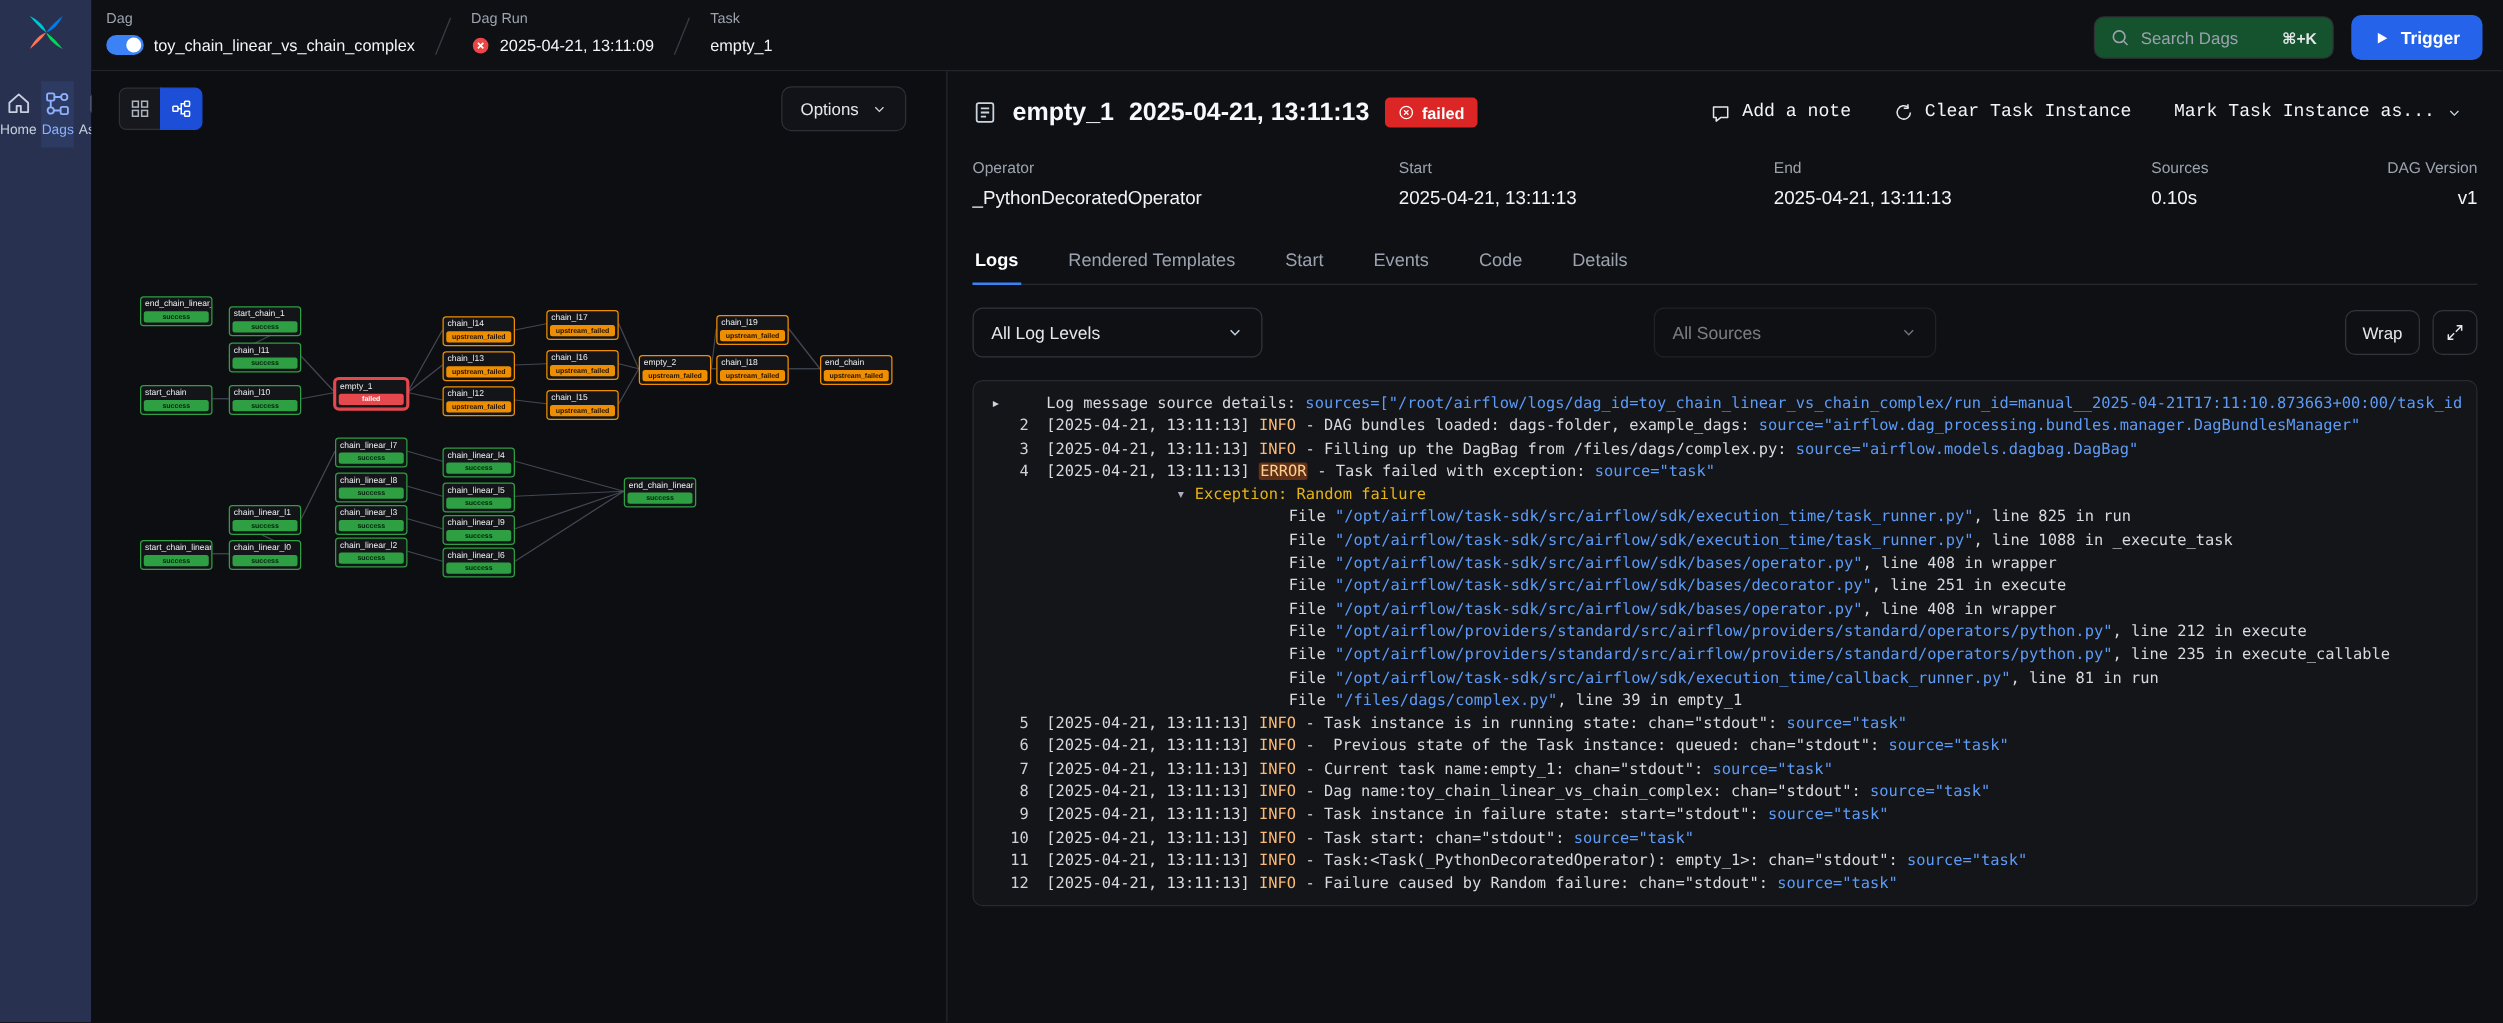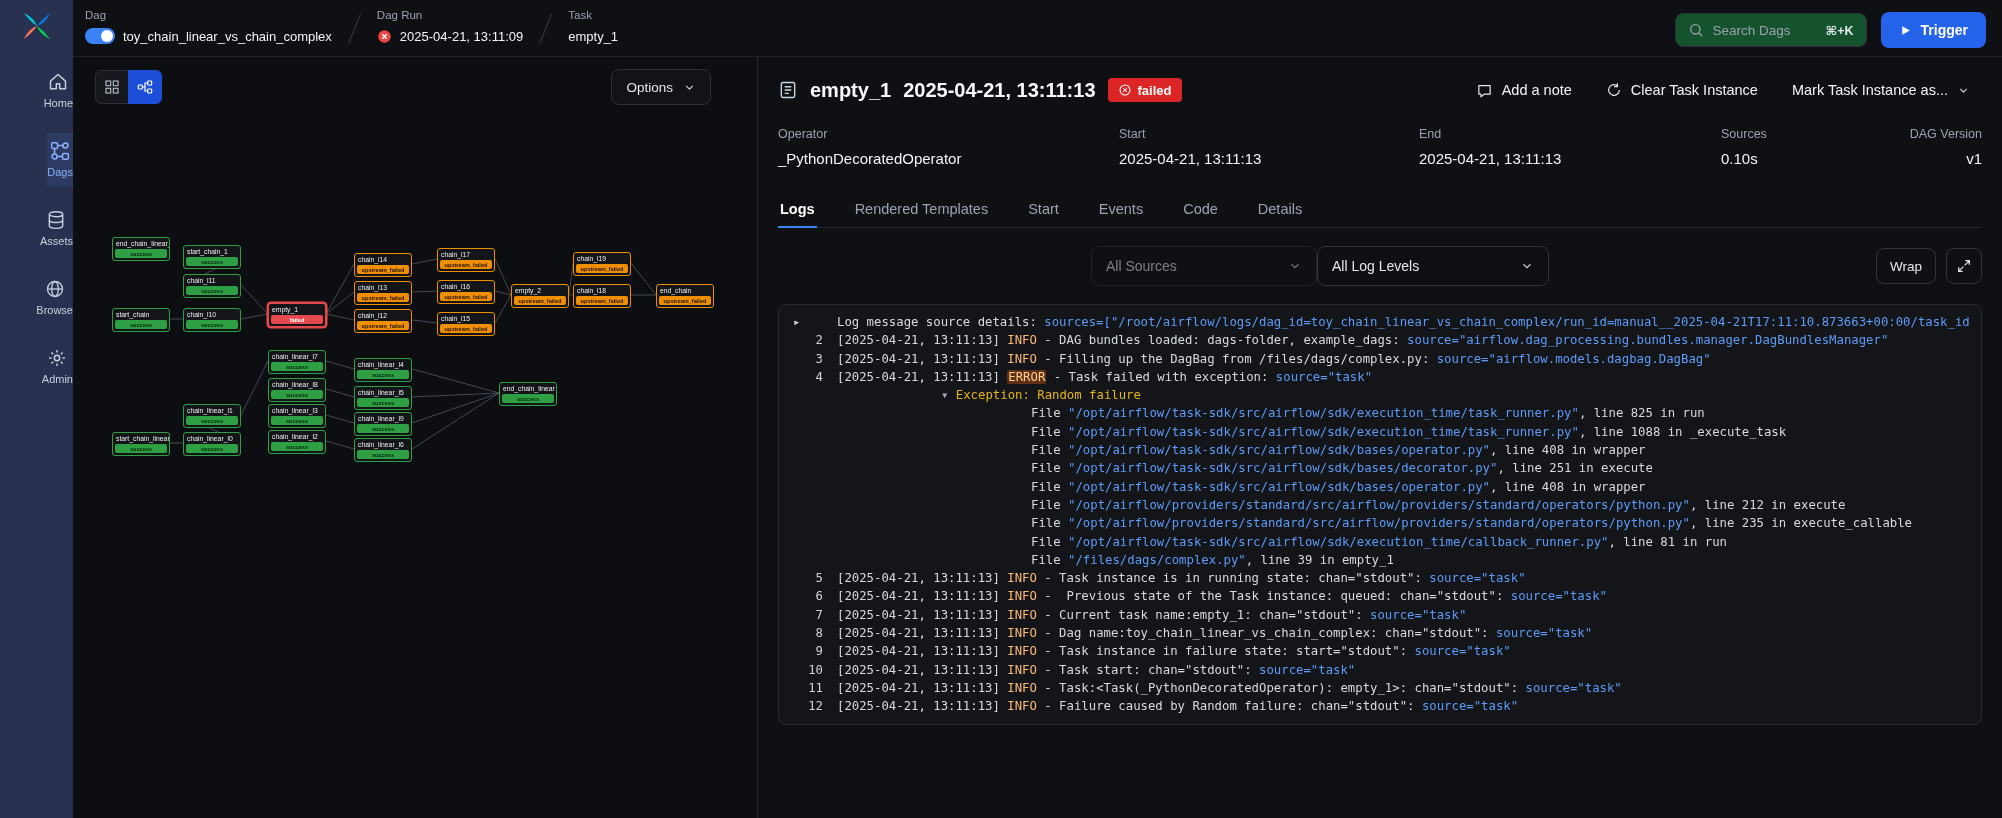--- a/index.html
+++ b/index.html
@@ -7,21 +7,21 @@
   body {
     width:2002px; height:818px; overflow:hidden;
     background:#0e1014; color:#e5e7eb;
     font-family:"Liberation Sans","DejaVu Sans",sans-serif;
   }
   .app { display:flex; width:2002px; height:818px; }
 
   
   .sidebar { width:73px; flex:none; background:#283250; display:flex; flex-direction:column; align-items:center; }
   .logo { margin-top:12px; cursor:pointer; }
-  .sb-nav { margin-top:20px; display:flex; flex-direction:column; gap:16px; width:100%;align-items:flex-end; }
+  .sb-nav { margin-top:20px; display:flex; flex-direction:row; gap:4px; width:100%;align-items:flex-end; }
   .sb-item { display:flex; flex-direction:column; align-items:center; gap:5px; padding:8px 0; color:#c7cede; font-size:11px; cursor:pointer; }
   .sb-item.active { color:#8db0ff; background:rgba(99,139,255,0.10); }
   .sb-ic { height:20px; display:flex; align-items:center; color:inherit; }
 
   
   .main { flex:1; display:flex; flex-direction:column; min-width:0; }
   .topbar { height:57px; flex:none; display:flex; align-items:flex-start; padding:9px 16px 0 12px; border-bottom:1px solid #222429; }
   .crumb { display:flex; flex-direction:column; gap:5px; }
   .crumb-label { font-size:11.5px; color:#9ca3af; }
   .crumb-row { display:flex; align-items:center; gap:8px; height:20px; }
@@ -36,41 +36,41 @@
   .trigger-btn { display:flex; align-items:center; gap:9px; background:#2563eb; border:none; color:#fff; height:36px; padding:0 18px; border-radius:8px; font-size:14px; font-weight:600; cursor:pointer; font-family:inherit; }
 
   
   .content { flex:1; display:flex; min-height:0; }
   .graph-panel { width:685px; flex:none; position:relative; border-right:1px solid #26282e; background:#0d0e11; }
   .view-toggle { position:absolute; left:22px; top:13px; display:flex; z-index:5; }
   .vt-btn { width:34px; height:34px; display:flex; align-items:center; justify-content:center; background:#17181d; border:1px solid #2e3036; cursor:pointer; padding:0; }
   .vt-btn:first-child { border-radius:6px 0 0 6px; }
   .vt-btn:last-child { border-radius:0 6px 6px 0; margin-left:-1px; }
   .vt-btn.active { background:#1d4ed8; border-color:#1d4ed8; }
-  .options-btn { position:absolute; right:46px; top:12px; z-index:5; height:36px; display:flex; align-items:center; gap:10px; background:#121318; border:1px solid #2e3036; border-radius:8px; color:#e5e7eb; font-size:13.5px; padding:0 14px; cursor:pointer; font-family:inherit; }
+  .options-btn { position:absolute; right:32px; top:12px; z-index:5; height:36px; display:flex; align-items:center; gap:10px; background:#121318; border:1px solid #2e3036; border-radius:8px; color:#e5e7eb; font-size:13.5px; padding:0 14px; cursor:pointer; font-family:inherit; }
   .edges { position:absolute; left:0; top:0; z-index:1; }
   .edges line { stroke:#596070; stroke-width:1; opacity:.7; }
   .nodes { position:absolute; inset:0; z-index:2; }
   .gnode { position:absolute; width:58px; background:#141519; border:1px solid #444; border-radius:3px; overflow:hidden; cursor:pointer; }
   .gnode .nm { font-size:6.8px; color:#eef0f3; padding:2px 3px 1px; white-space:nowrap; overflow:hidden; }
   .gnode .st { font-size:5.6px; font-weight:700; text-align:center; margin:1px 2px 2px; border-radius:2px; padding:1.5px 0; letter-spacing:0; }
   .gnode.success { border-color:#2ea043; }
   .gnode.success .st { background:#2ea043; color:#04230d; }
   .gnode.upstream_failed { border-color:#ef8e00; }
   .gnode.upstream_failed .st { background:#ef8e00; color:#231302; }
   .gnode.failed { border-color:#e5484d; }
   .gnode.failed .st { background:#e5484d; color:#fff; }
   .gnode.sel { box-shadow:0 0 0 1.5px #e5484d; }
 
   
   .task-panel { flex:1; min-width:0; padding:0 20px; display:flex; flex-direction:column; }
   .tp-header { display:flex; align-items:center; gap:12px; margin-top:16px; height:34px; }
   .tp-title, .tp-ts { font-size:20px; font-weight:700; color:#f7f8fa; }
   .badge-failed { display:flex; align-items:center; gap:6px; background:#dc2626; color:#fff; font-size:13px; font-weight:600; height:24px; padding:0 10px; border-radius:4px; }
-  .tp-actions { margin-left:auto; display:flex; align-items:center; gap:10px; }
+  .tp-actions { margin-left:auto; display:flex; align-items:center; gap:10px;font-family:Liberation Mono, monospace; }
   .action-btn { display:flex; align-items:center; gap:9px; background:transparent; border:none; color:#f3f4f6; font-size:14.5px; padding:8px 12px; border-radius:6px; cursor:pointer; font-family:inherit; }
   .tp-meta { display:grid; grid-template-columns:341px 300px 302px 185px 1fr; margin-top:20px; }
   .meta-label { font-size:12.5px; color:#9ca3af; margin-bottom:9px; }
   .meta-value { font-size:15px; color:#f3f4f6; }
   .meta-col:last-child { text-align:right; }
   .tp-tabs { display:flex; margin-top:24px; border-bottom:1px solid #26282e; }
   .tab { background:none; border:none; color:#9ca3af; font-size:14.5px; padding:10px 2px; margin-right:36px; cursor:pointer; position:relative; font-family:inherit; }
   .tab.active { color:#fff; font-weight:700; }
   .tab.active::after { content:""; position:absolute; left:0; right:0; bottom:-1px; height:2px; background:#3b82f6; }
   .log-controls { display:flex; align-items:center; margin-top:18px; }
@@ -452,28 +452,28 @@
         <div class="tp-tabs">
             <button class="tab active">Logs</button>
             <button class="tab">Rendered Templates</button>
             <button class="tab">Start</button>
             <button class="tab">Events</button>
             <button class="tab">Code</button>
             <button class="tab">Details</button>
           </div>
 
         <div class="log-controls">
+          <div class="select levels">
+            <span>All Log Levels</span>
+            <svg viewBox="0 0 24 24" width="14" height="14" fill="none" stroke="#cbd5e1" stroke-width="2">
+                <path d="M6 9 L12 15 L18 9"></path>
+              </svg>
+          </div>
           <div class="select sources">
             <span>All Sources</span>
-            <svg viewBox="0 0 24 24" width="14" height="14" fill="none" stroke="#cbd5e1" stroke-width="2">
-                <path d="M6 9 L12 15 L18 9"></path>
-              </svg>
-          </div>
-          <div class="select levels">
-            <span>All Log Levels</span>
             <svg viewBox="0 0 24 24" width="14" height="14" fill="none" stroke="#cbd5e1" stroke-width="2">
                 <path d="M6 9 L12 15 L18 9"></path>
               </svg>
           </div>
           <button class="wrap-btn">Wrap</button>
           <button class="expand-btn">
             <svg viewBox="0 0 24 24" width="16" height="16" fill="none" stroke="#e5e7eb" stroke-width="1.8">
                 <path d="M14 4 H20 V10 M20 4 L13 11 M10 20 H4 V14 M4 20 L11 13"></path>
               </svg>
           </button>

